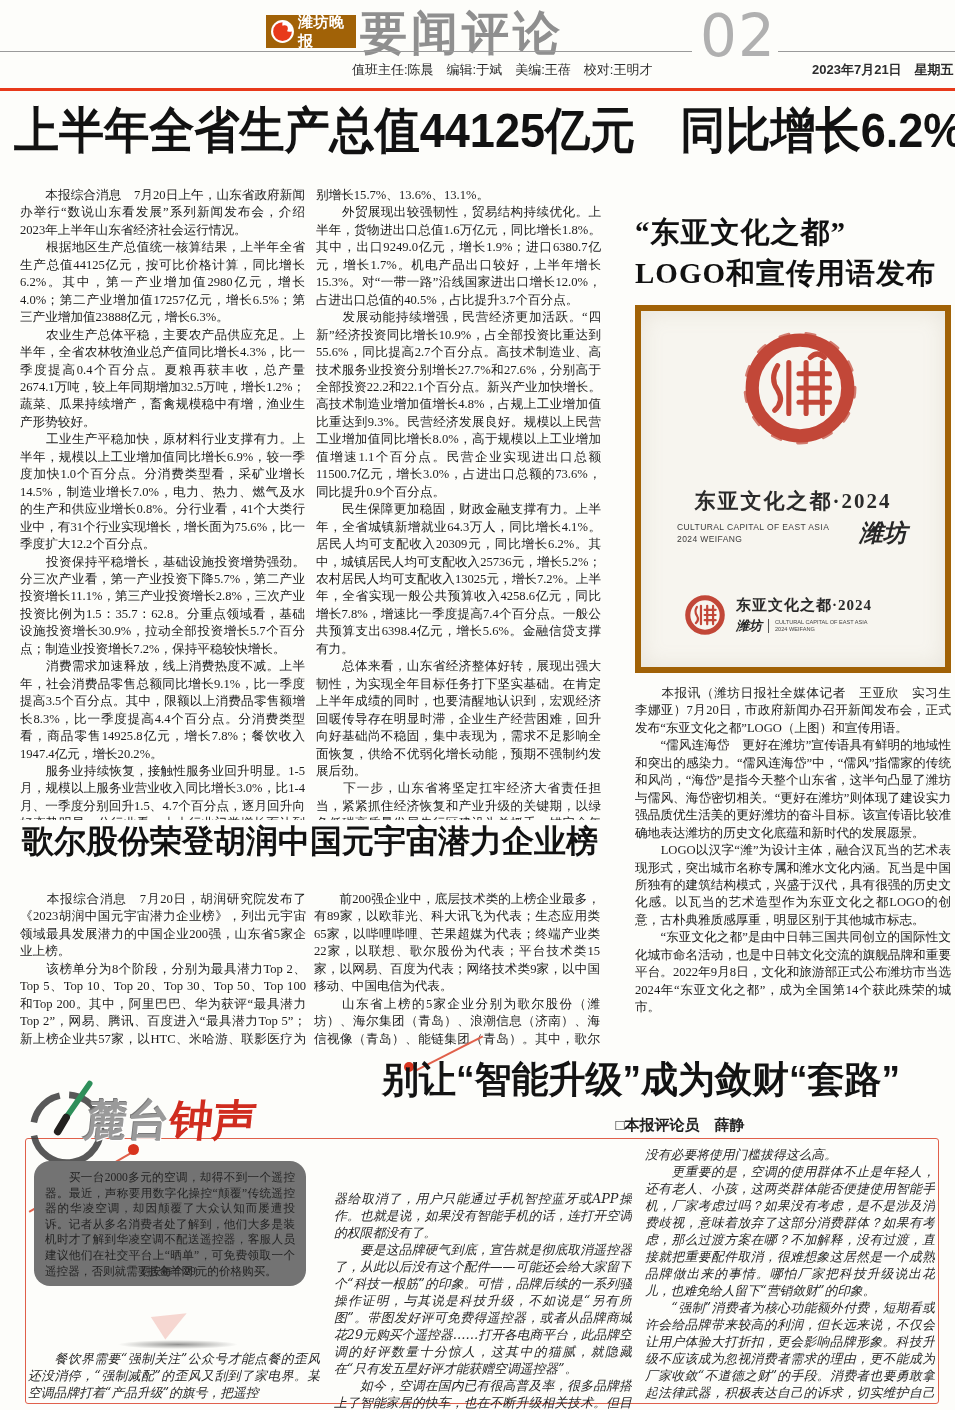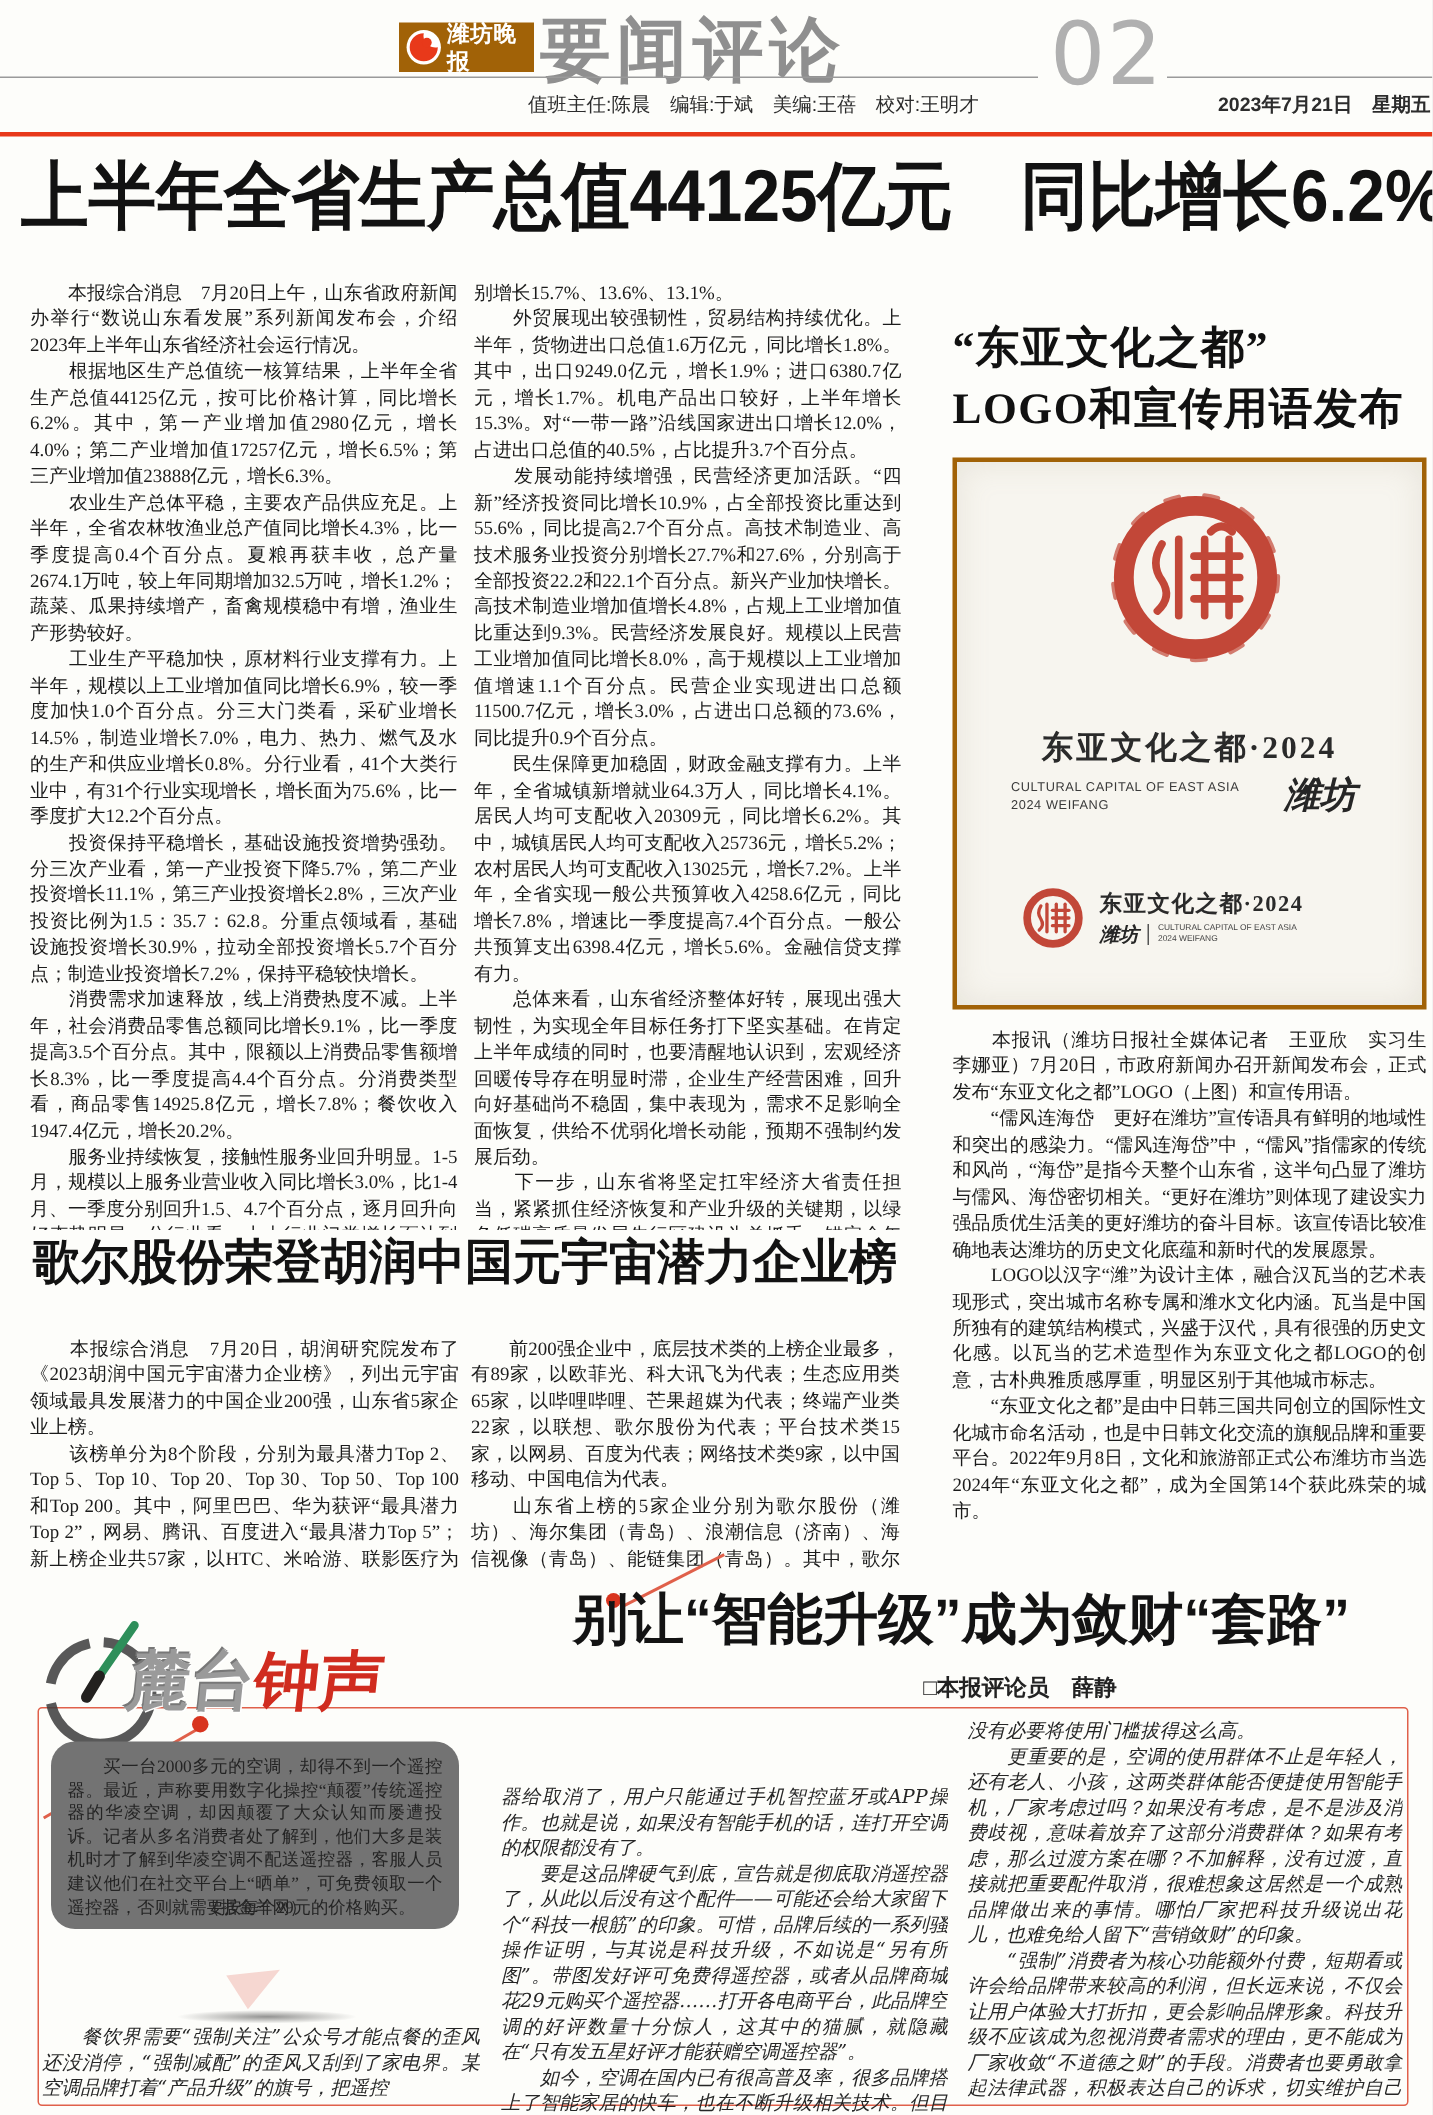--- a/index.html
+++ b/index.html
@@ -27,21 +27,21 @@
             font-family:"Liberation Sans",sans-serif;font-weight:bold;font-size:49px;color:#121212;
             transform:scaleX(.92);transform-origin:left top;letter-spacing:0;}
   .a1col,.a2col,.sb-body{text-align:justify;}
   .a1col{position:absolute;top:187px;width:285px;height:633px;overflow:hidden;}
   .a1col1{left:20px;} .a1col2{left:316px;}
   .a1col p,.a2col p,.sb-body p{margin:0;font-size:12.6px;line-height:17.45px;color:#1b1b1b;}
   
   .sidebar{position:absolute;left:635px;top:212px;width:316px;}
   .sb-title{font-weight:bold;font-size:29px;line-height:41px;color:#111;letter-spacing:1px;}
   .sb-photo{position:relative;margin-top:11px;width:316px;height:368px;background:#f7f5ef;
-            border:3px solid #a16207;box-sizing:border-box;box-shadow:inset 0 0 22px rgba(160,150,120,.18);}
+            border:6px solid #a16207;box-sizing:border-box;box-shadow:inset 0 0 22px rgba(160,150,120,.18);}
   .seal-big{position:absolute;left:98px;top:16px;width:122px;height:122px;opacity:.93;}
   .ph-main{position:absolute;left:0;top:176px;width:100%;text-align:center;font-weight:bold;
            font-size:21px;letter-spacing:2px;color:#2a2a2a;}
   .ph-en{position:absolute;left:36px;top:210px;font-family:"Liberation Sans",sans-serif;
          font-size:8.5px;line-height:12px;color:#3a3a3a;letter-spacing:.4px;}
   .ph-cal{position:absolute;left:218px;top:206px;font-size:24px;font-weight:bold;font-style:italic;color:#262626;}
   .ph-small{position:absolute;left:42px;top:282px;display:flex;align-items:center;gap:9px;}
   .seal-small{width:44px;height:44px;opacity:.93;}
   .ph-small-label{font-weight:bold;font-size:15px;letter-spacing:1px;color:#2a2a2a;}
   .ph-small-sub{display:flex;align-items:center;gap:6px;margin-top:2px;}
@@ -108,21 +108,21 @@
   <div class="hline hline-right"></div>
   <div class="staff">值班主任:陈晨　编辑:于斌　美编:王蓓　校对:王明才</div>
   <div class="date">2023年7月21日　星期五</div>
   <div class="red-rule"></div>
 
   <h1 class="a1-title"><span>上半年全省生产总值44125亿元　同比增长6.2%</span></h1>
   <div class="a1col a1col1">
       <p>　　本报综合消息　7月20日上午，山东省政府新闻办举行“数说山东看发展”系列新闻发布会，介绍2023年上半年山东省经济社会运行情况。</p>
       <p>　　根据地区生产总值统一核算结果，上半年全省生产总值44125亿元，按可比价格计算，同比增长6.2%。其中，第一产业增加值2980亿元，增长4.0%；第二产业增加值17257亿元，增长6.5%；第三产业增加值23888亿元，增长6.3%。</p>
       <p>　　农业生产总体平稳，主要农产品供应充足。上半年，全省农林牧渔业总产值同比增长4.3%，比一季度提高0.4个百分点。夏粮再获丰收，总产量2674.1万吨，较上年同期增加32.5万吨，增长1.2%；蔬菜、瓜果持续增产，畜禽规模稳中有增，渔业生产形势较好。</p>
-      <p>　　工业生产平稳加快，原材料行业支撑有力。上半年，规模以上工业增加值同比增长6.9%，较一季度加快1.0个百分点。分三大门类看，采矿业增长14.5%，制造业增长7.0%，电力、热力、燃气及水的生产和供应业增长0.8%。分行业看，41个大类行业中，有31个行业实现增长，增长面为75.6%，比一季度扩大12.2个百分点。</p>
+      <p>　　工业生产平稳加快，原材料行业支撑有力。上半年，规模以上工业增加值同比增长6.9%，较一季度加快1.0个百分点。分消费类型看，采矿业增长14.5%，制造业增长7.0%，电力、热力、燃气及水的生产和供应业增长0.8%。分行业看，41个大类行业中，有31个行业实现增长，增长面为75.6%，比一季度扩大12.2个百分点。</p>
       <p>　　投资保持平稳增长，基础设施投资增势强劲。分三次产业看，第一产业投资下降5.7%，第二产业投资增长11.1%，第三产业投资增长2.8%，三次产业投资比例为1.5：35.7：62.8。分重点领域看，基础设施投资增长30.9%，拉动全部投资增长5.7个百分点；制造业投资增长7.2%，保持平稳较快增长。</p>
       <p>　　消费需求加速释放，线上消费热度不减。上半年，社会消费品零售总额同比增长9.1%，比一季度提高3.5个百分点。其中，限额以上消费品零售额增长8.3%，比一季度提高4.4个百分点。分消费类型看，商品零售14925.8亿元，增长7.8%；餐饮收入1947.4亿元，增长20.2%。</p>
       <p>　　服务业持续恢复，接触性服务业回升明显。1-5月，规模以上服务业营业收入同比增长3.0%，比1-4月、一季度分别回升1.5、4.7个百分点，逐月回升向好态势明显。分行业看，十大行业门类增长面达到80%。其中，随着疫情影响的逐步消除，接触性服务业加速恢复，文化、体育和娱乐业，居民服务、修理和其他服务业，教育行业营业收入同比分</p>
     </div>
   <div class="a1col a1col2">
       <p>别增长15.7%、13.6%、13.1%。</p>
       <p>　　外贸展现出较强韧性，贸易结构持续优化。上半年，货物进出口总值1.6万亿元，同比增长1.8%。其中，出口9249.0亿元，增长1.9%；进口6380.7亿元，增长1.7%。机电产品出口较好，上半年增长15.3%。对“一带一路”沿线国家进出口增长12.0%，占进出口总值的40.5%，占比提升3.7个百分点。</p>
       <p>　　发展动能持续增强，民营经济更加活跃。“四新”经济投资同比增长10.9%，占全部投资比重达到55.6%，同比提高2.7个百分点。高技术制造业、高技术服务业投资分别增长27.7%和27.6%，分别高于全部投资22.2和22.1个百分点。新兴产业加快增长。高技术制造业增加值增长4.8%，占规上工业增加值比重达到9.3%。民营经济发展良好。规模以上民营工业增加值同比增长8.0%，高于规模以上工业增加值增速1.1个百分点。民营企业实现进出口总额11500.7亿元，增长3.0%，占进出口总额的73.6%，同比提升0.9个百分点。</p>
       <p>　　民生保障更加稳固，财政金融支撑有力。上半年，全省城镇新增就业64.3万人，同比增长4.1%。居民人均可支配收入20309元，同比增长6.2%。其中，城镇居民人均可支配收入25736元，增长5.2%；农村居民人均可支配收入13025元，增长7.2%。上半年，全省实现一般公共预算收入4258.6亿元，同比增长7.8%，增速比一季度提高7.4个百分点。一般公共预算支出6398.4亿元，增长5.6%。金融信贷支撑有力。</p>
       <p>　　总体来看，山东省经济整体好转，展现出强大韧性，为实现全年目标任务打下坚实基础。在肯定上半年成绩的同时，也要清醒地认识到，宏观经济回暖传导存在明显时滞，企业生产经营困难，回升向好基础尚不稳固，集中表现为，需求不足影响全面恢复，供给不优弱化增长动能，预期不强制约发展后劲。</p>

